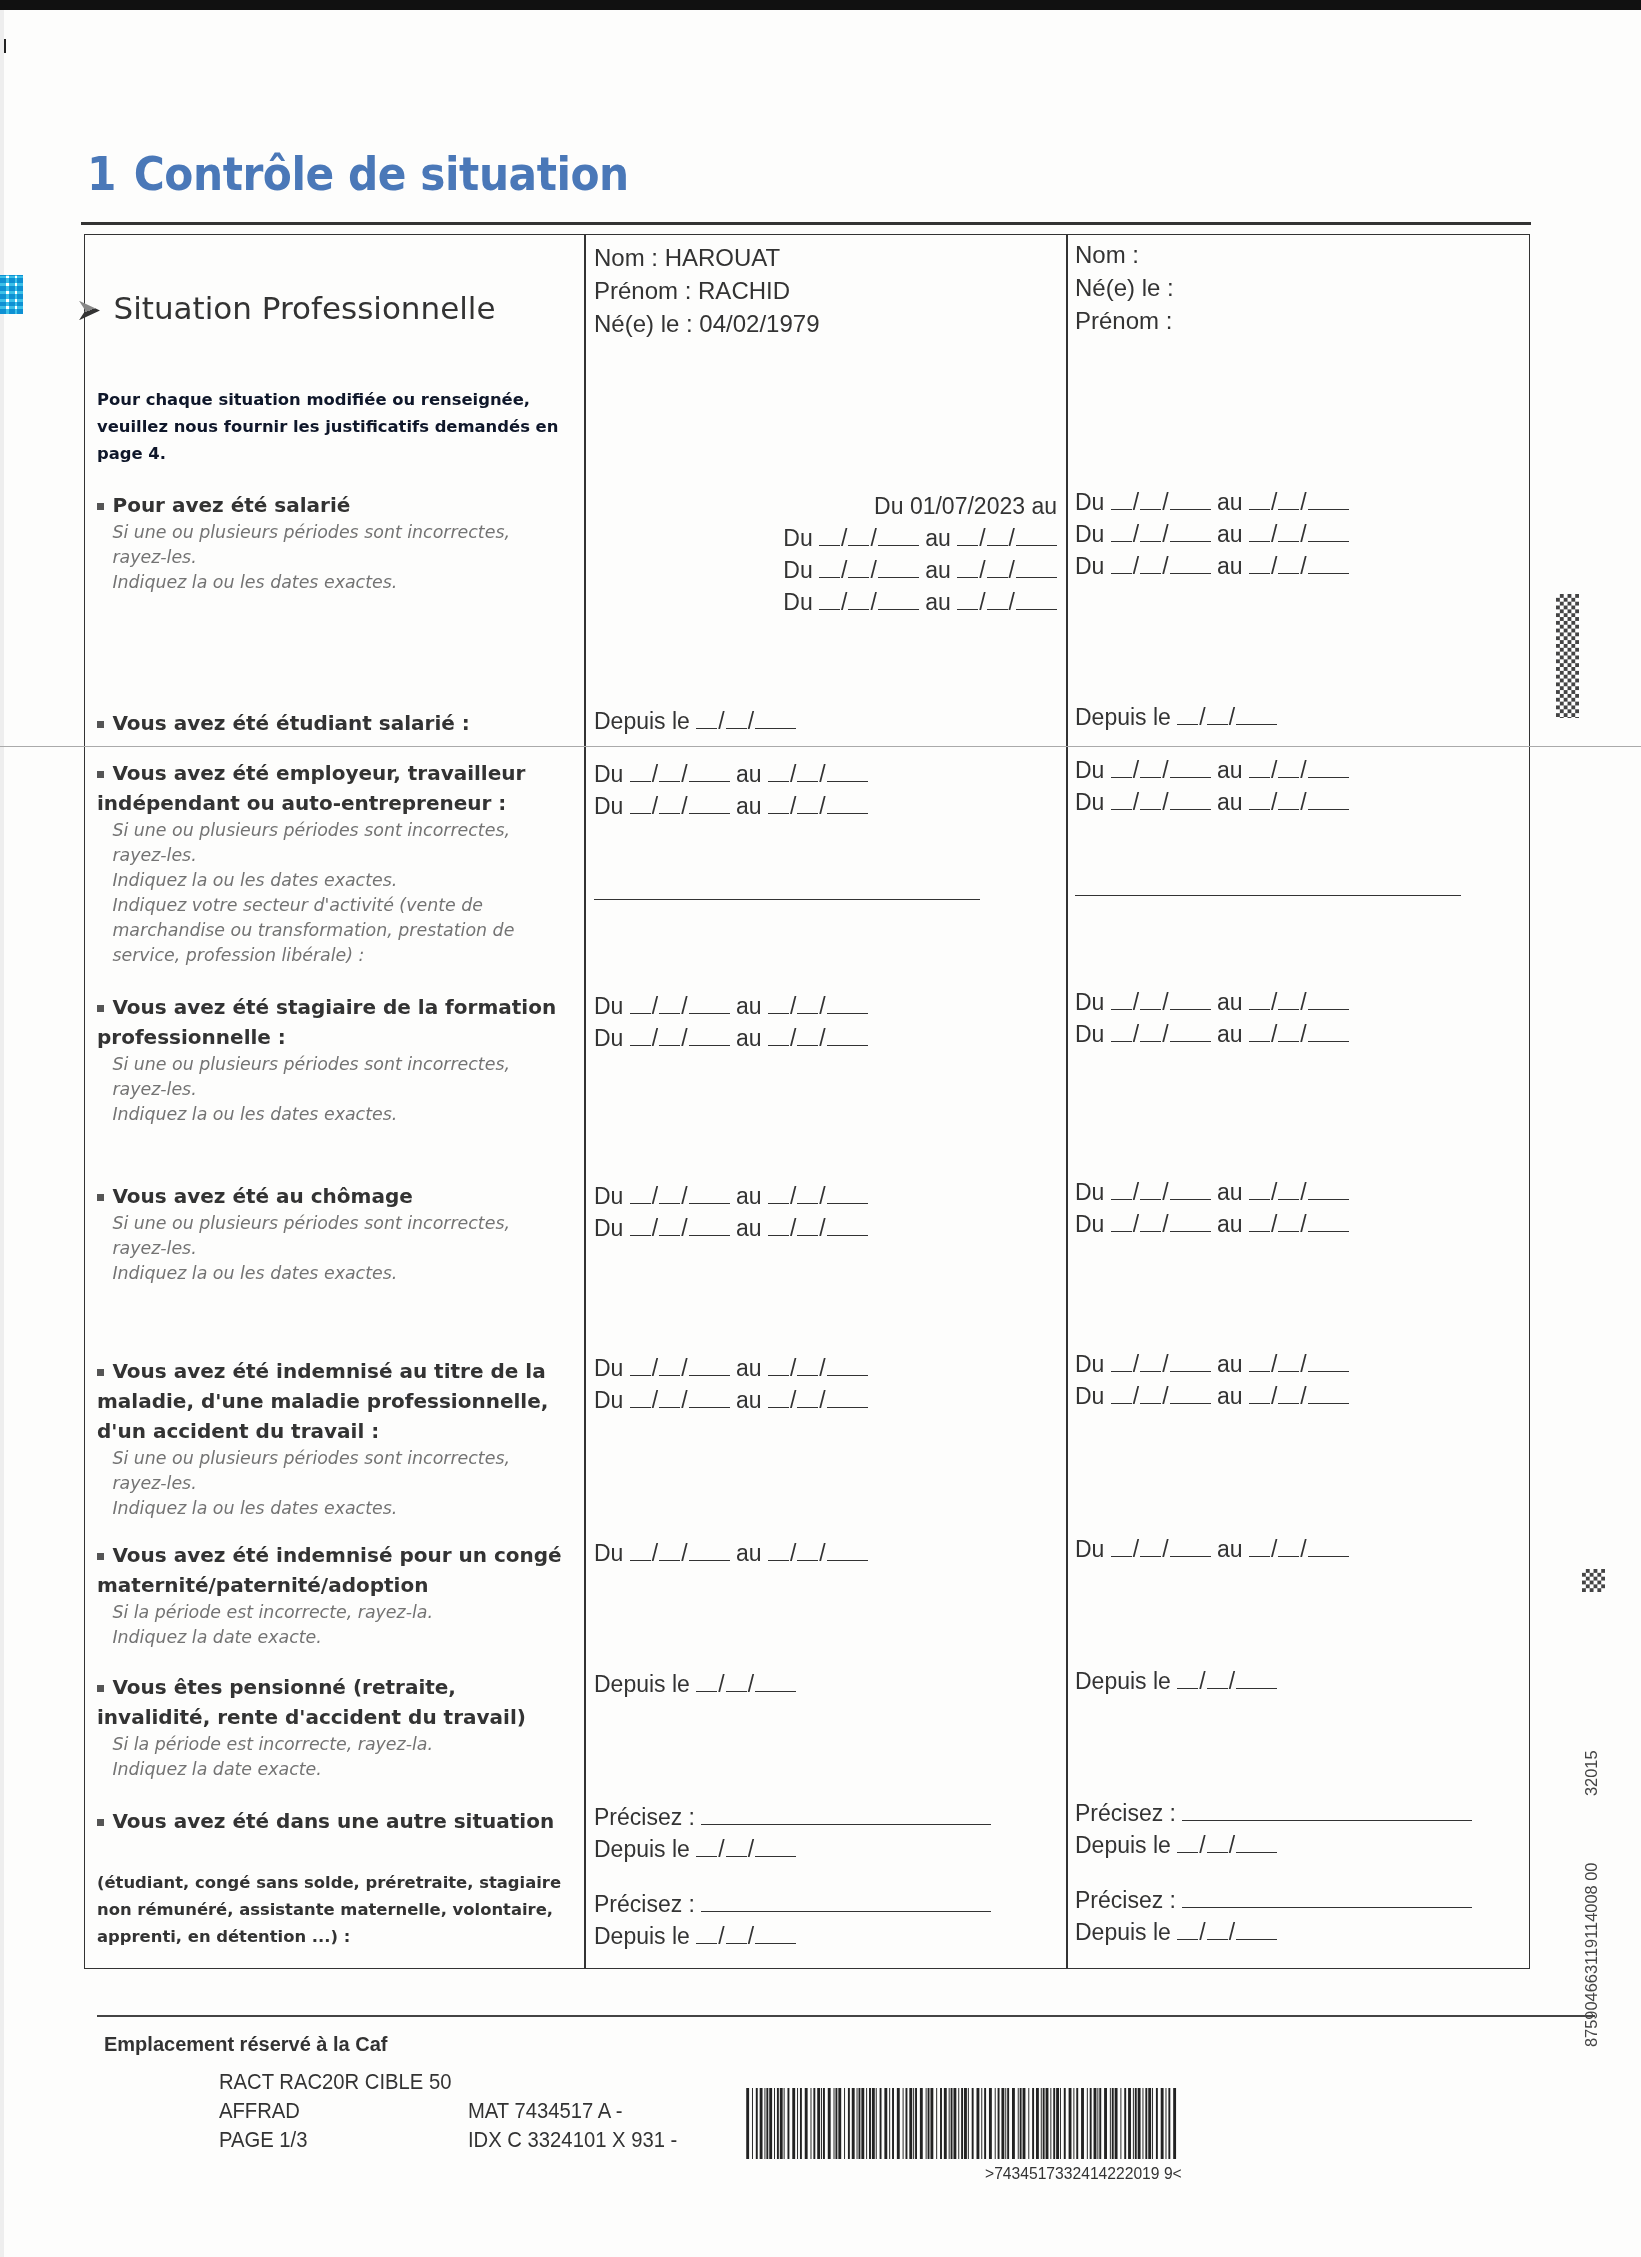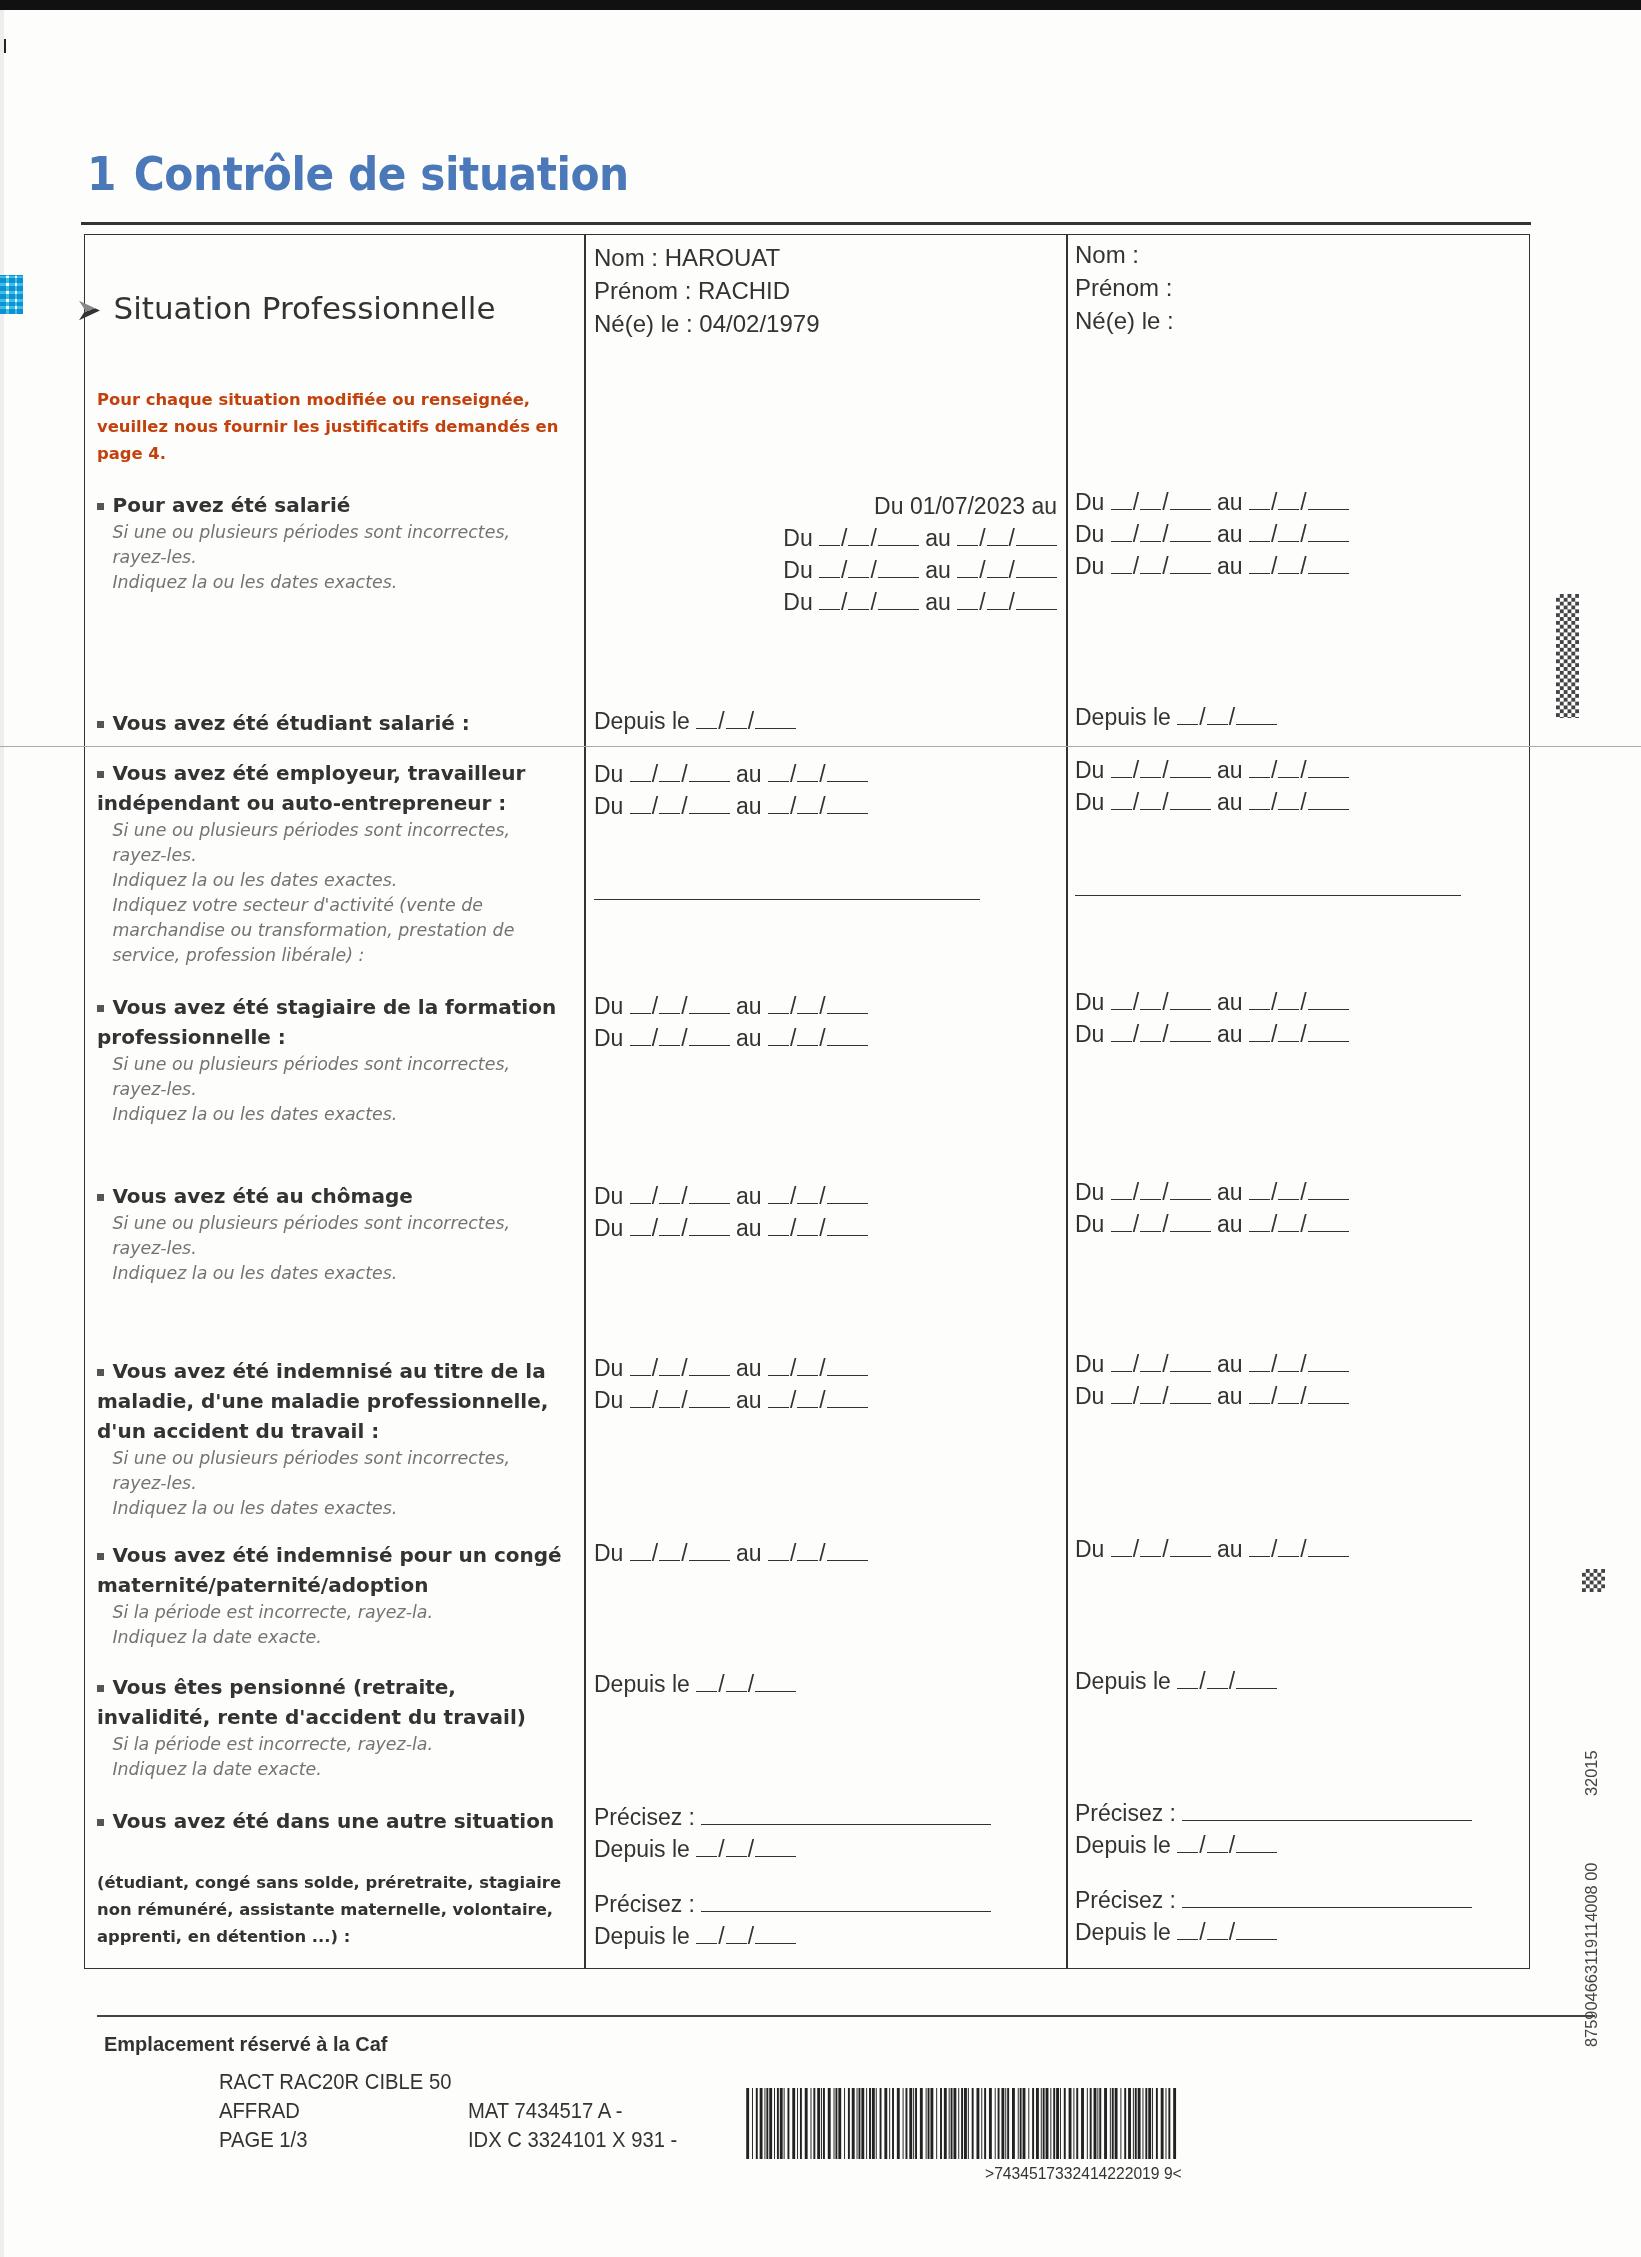--- a/index.html
+++ b/index.html
@@ -29,21 +29,21 @@
   .vline { position: absolute; top: 234px; width: 1.9px; height: 1735px; background: #333; }
   .vline.c1 { left: 584px; }
   .vline.c2 { left: 1066px; }
   .fold { position: absolute; left: 0; top: 746px; width: 1641px; height: 1px; background: #aaa; }
 
   .left { position: absolute; left: 97px; width: 473px; }
   .sp-head { position: absolute; left: 79px; top: 290px; font-size: 31px; color: #333; }
   .sp-head .arrow { display: inline-block; width: 21px; height: 19.3px; margin-right: 13.5px;
     background: linear-gradient(160deg, #888 50%, #333 50%);
     clip-path: polygon(0 0, 100% 50%, 0 100%, 30% 50%); vertical-align: middle; }
-  .intro { top: 386px; font-size: 16.4px; font-weight: bold; line-height: 27px; color: #c2410c; }
+  .intro { top: 386px; font-size: 16.4px; font-weight: bold; line-height: 27px; color: #0f172a; }
   .item-title { font-weight: bold; font-size: 20px; line-height: 30px; color: #333; }
   .item-title .bullet { display: inline-block; width: 6.8px; height: 6.8px; background: #555; margin-right: 8.7px; vertical-align: middle; }
   .item-note { font-style: italic; font-size: 17.4px; line-height: 25px; color: #737373; padding-left: 15.4px; font-family: "DejaVu Sans", sans-serif; }
   .item-sub { font-weight: bold; font-size: 16.4px; line-height: 27px; color: #333; margin-top: 33px; }
 
   .col { position: absolute; font-size: 23px; color: #333; font-family: "Liberation Sans", sans-serif; }
   .col .line { line-height: 32px; white-space: nowrap; }
   .col .blank { display: inline-block; border-bottom: 1.4px solid #333; height: 17.4px; vertical-align: baseline; }
   .b2 { width: 21px; } .b4 { width: 41px; }
   .slash { margin: 0 1px; }
@@ -182,22 +182,22 @@
     </div>
     <div style="position:absolute; top:1888px; left:0; width:100%;">
       <div class="line"><span>Précisez :</span> <span class="precise-line"></span></div>
       <div class="line"><span>Depuis le</span> <span class="blank b2"></span><span class="slash">/</span><span class="blank b2"></span><span class="slash">/</span><span class="blank b4"></span></div>
     </div>
   </div>
 <div id="col-1" class="col" style="left:1075px; top:0; width:454px;">
     <div style="position:absolute; top:238px; left:0; width:100%;">
       <div class="identity">
         <div>Nom :</div>
+        <div>Né(e) le :</div>
         <div>Prénom :</div>
-        <div>Né(e) le :</div>
       </div>
     </div>
     <div style="position:absolute; top:486px; left:0; width:100%;">
       <div class="line"><span>Du</span> <span class="blank b2"></span><span class="slash">/</span><span class="blank b2"></span><span class="slash">/</span><span class="blank b4"></span> <span>au</span> <span class="blank b2"></span><span class="slash">/</span><span class="blank b2"></span><span class="slash">/</span><span class="blank b4"></span></div>
       <div class="line"><span>Du</span> <span class="blank b2"></span><span class="slash">/</span><span class="blank b2"></span><span class="slash">/</span><span class="blank b4"></span> <span>au</span> <span class="blank b2"></span><span class="slash">/</span><span class="blank b2"></span><span class="slash">/</span><span class="blank b4"></span></div>
       <div class="line"><span>Du</span> <span class="blank b2"></span><span class="slash">/</span><span class="blank b2"></span><span class="slash">/</span><span class="blank b4"></span> <span>au</span> <span class="blank b2"></span><span class="slash">/</span><span class="blank b2"></span><span class="slash">/</span><span class="blank b4"></span></div>
     </div>
     <div style="position:absolute; top:701px; left:0; width:100%;">
       <div class="line"><span>Depuis le</span> <span class="blank b2"></span><span class="slash">/</span><span class="blank b2"></span><span class="slash">/</span><span class="blank b4"></span></div>
     </div>

